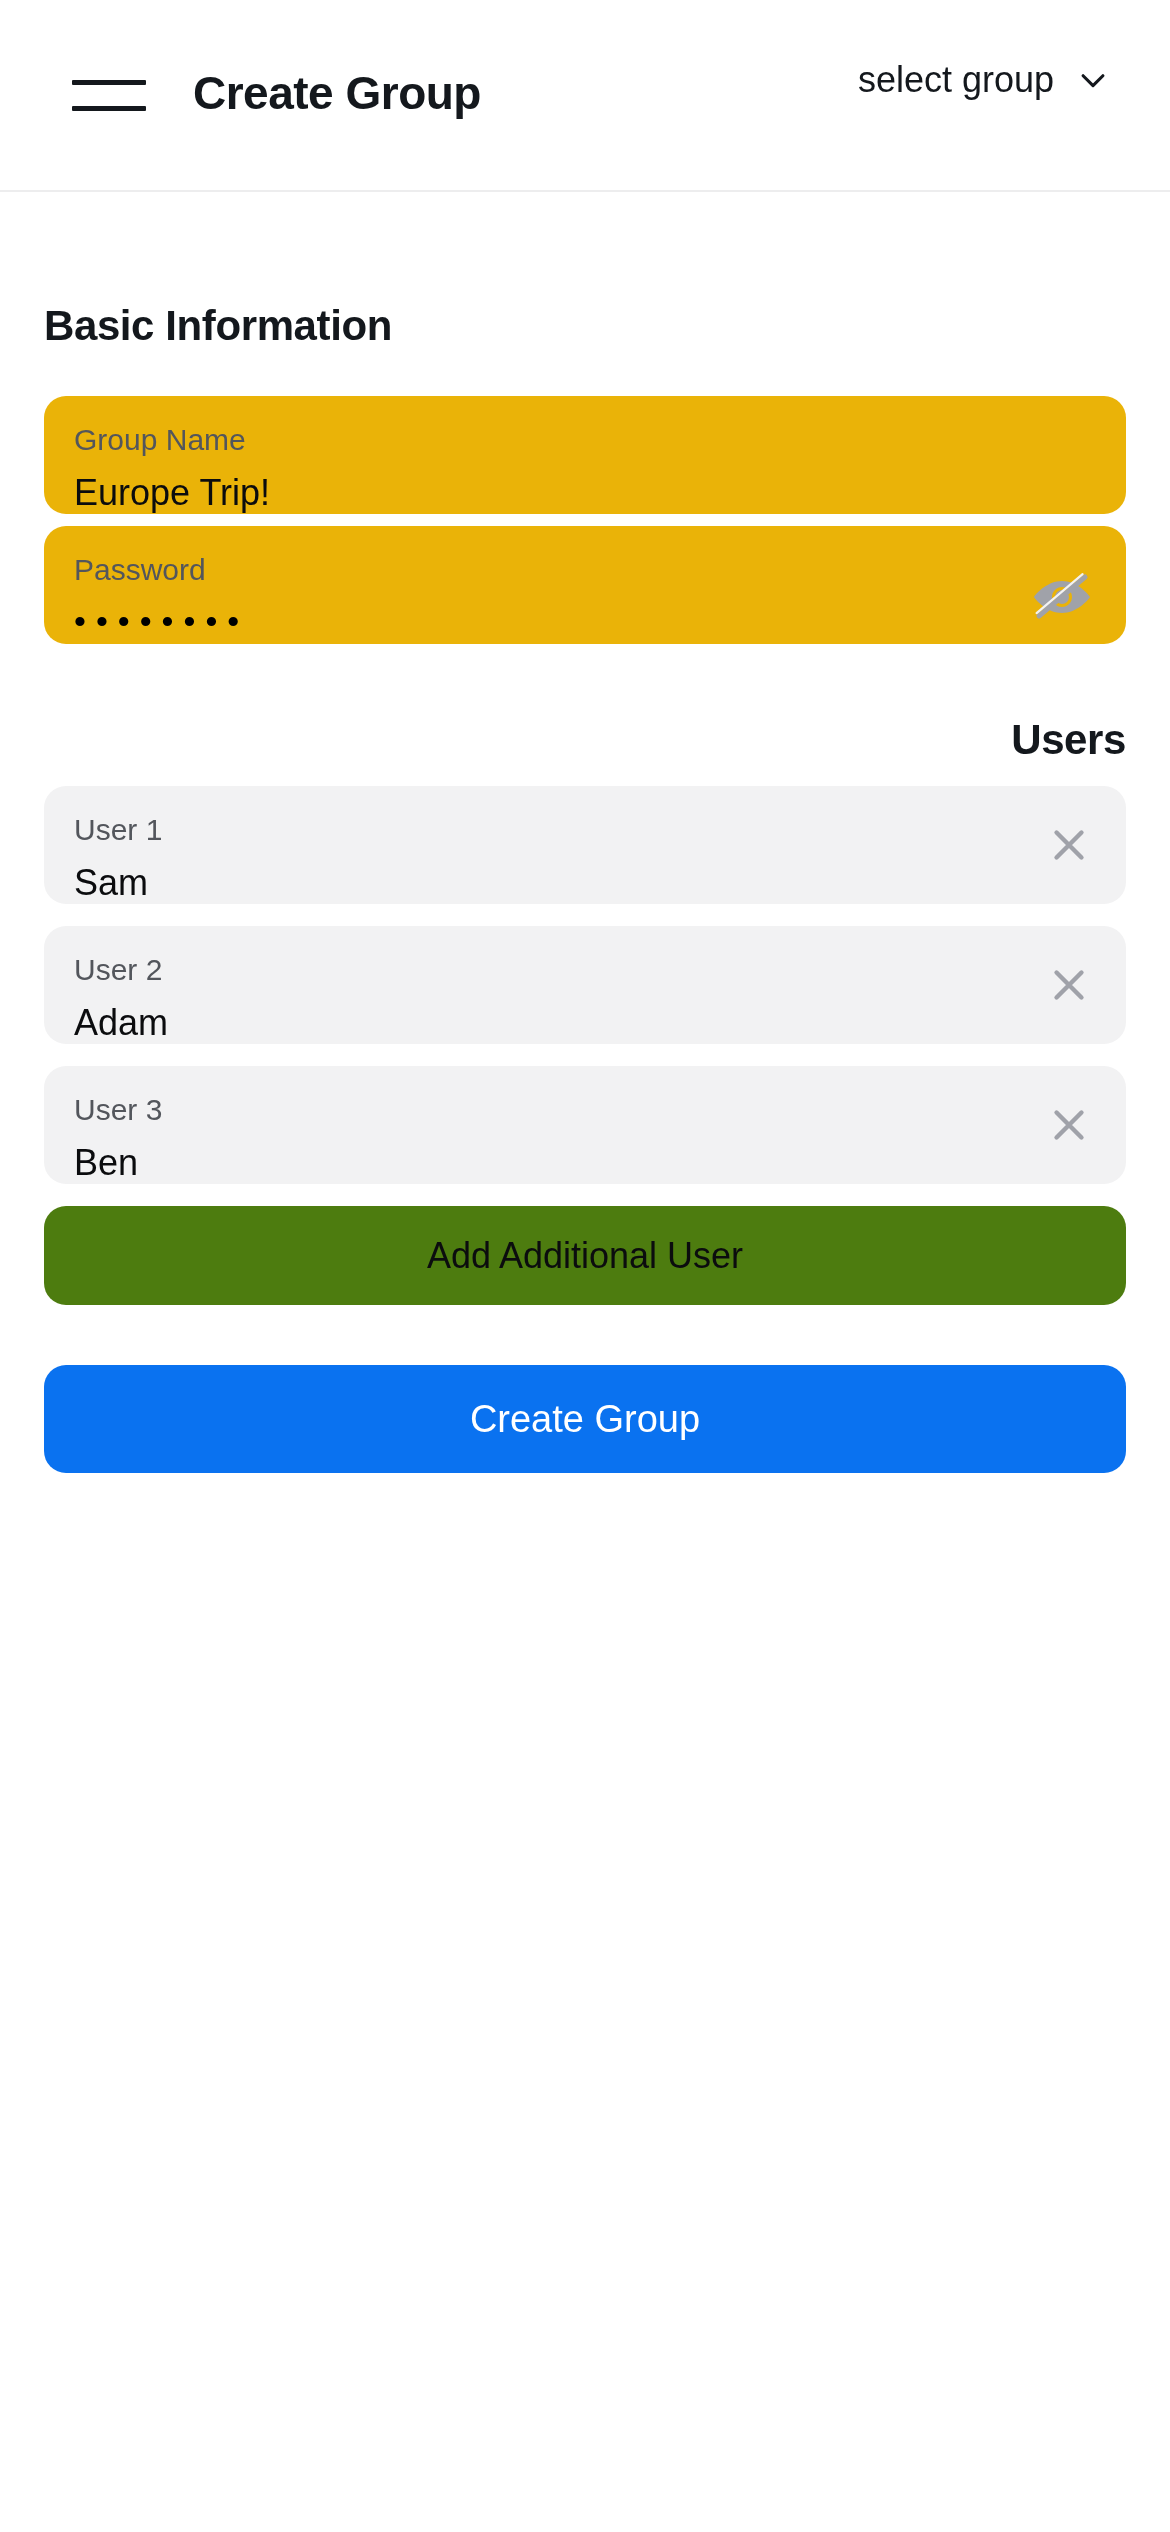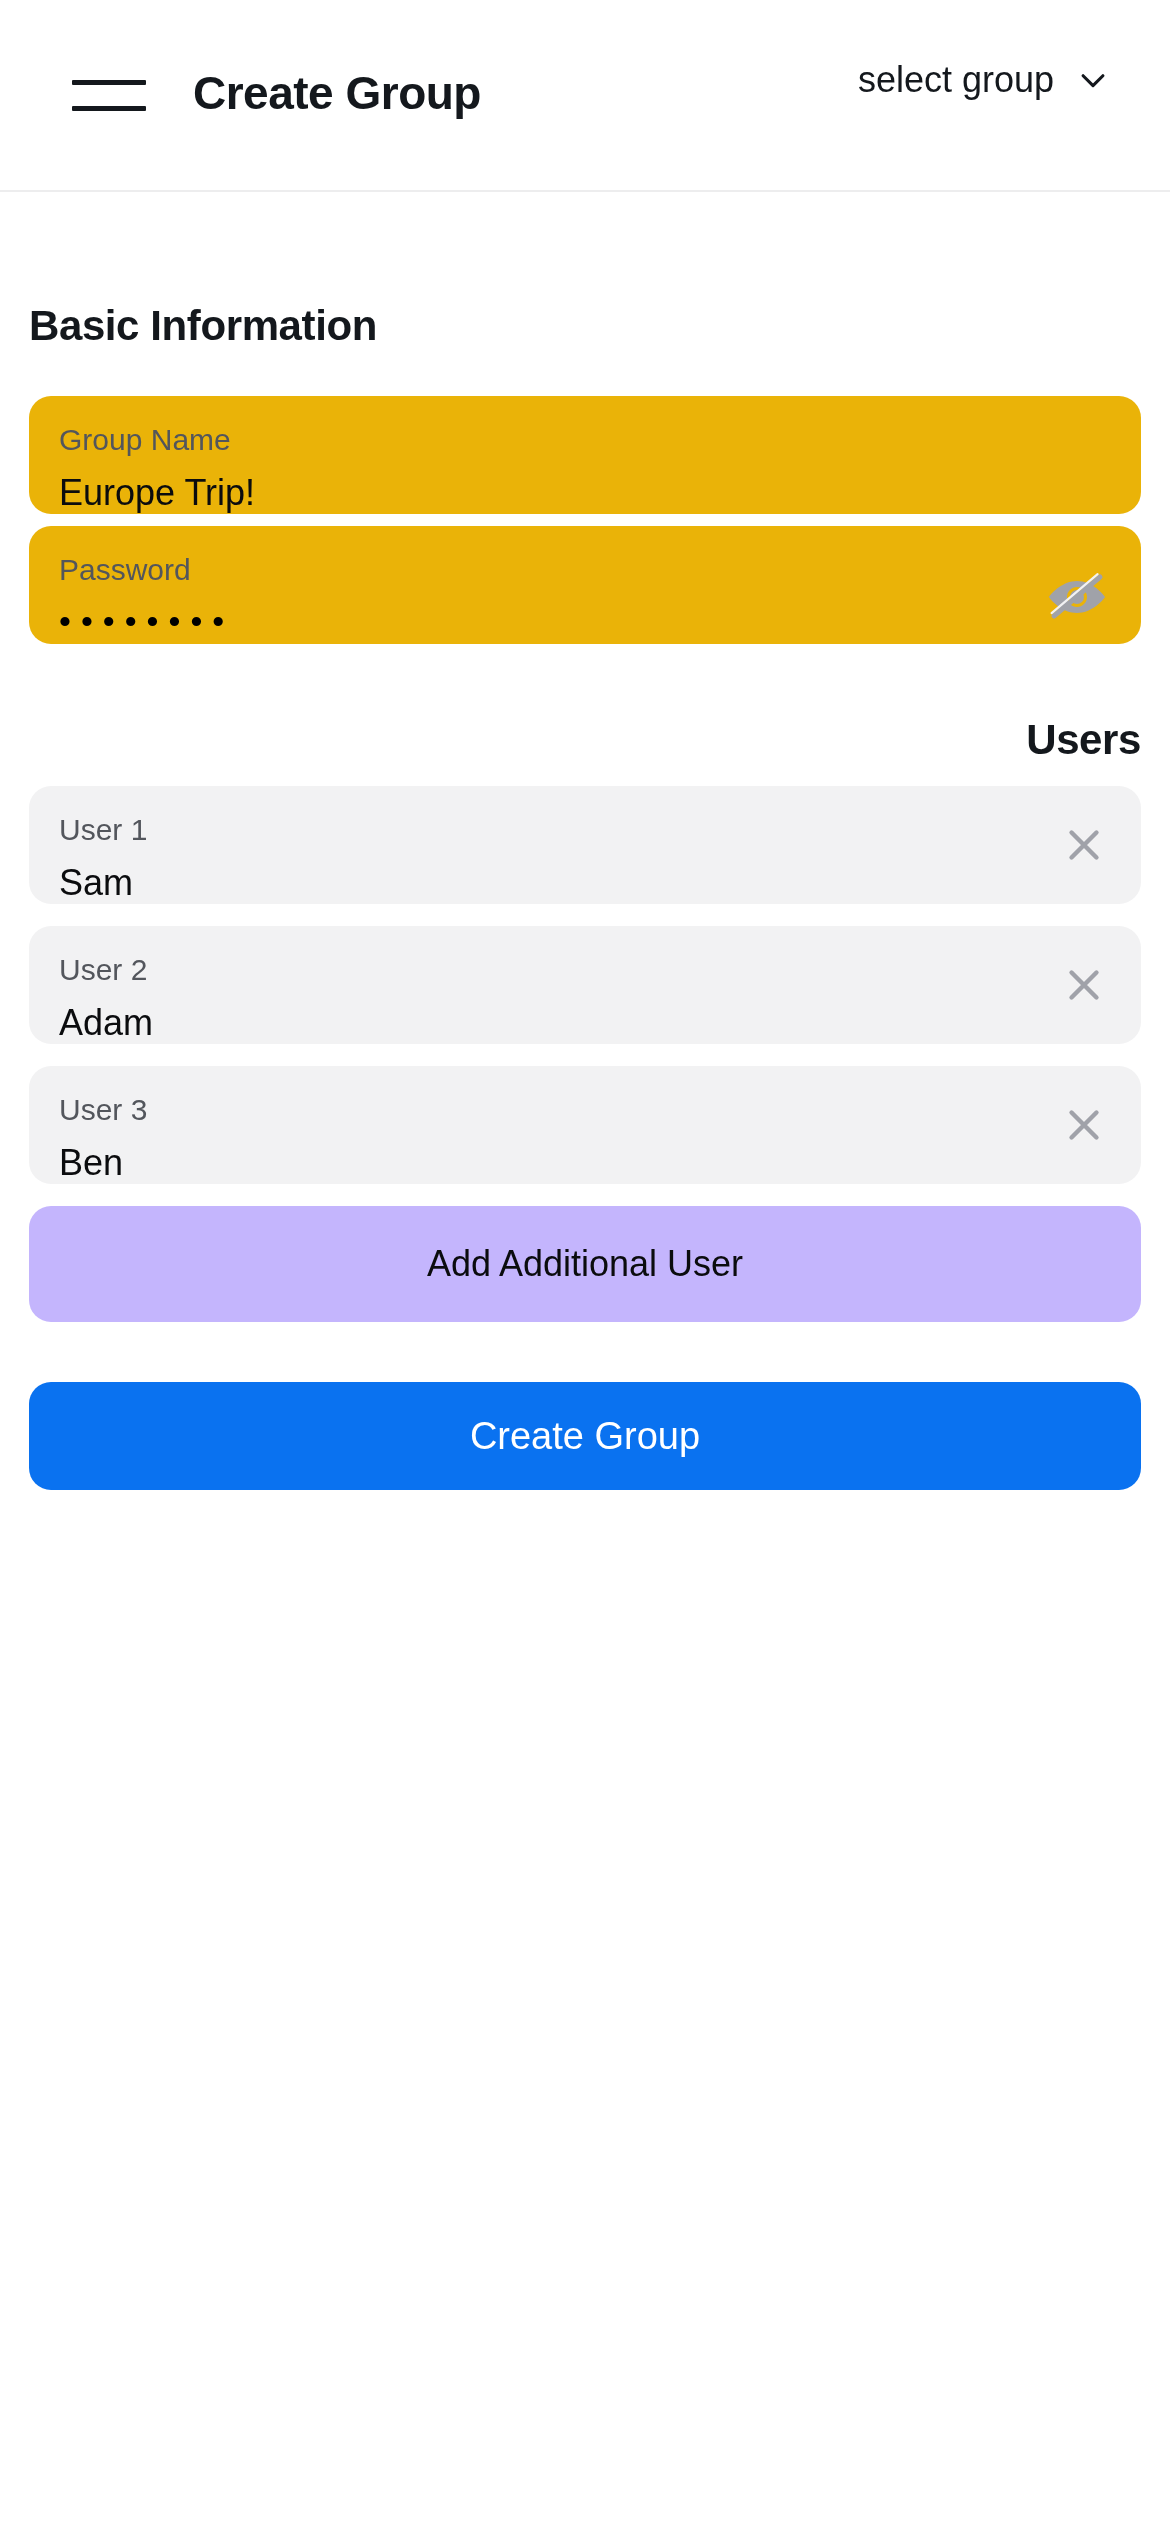--- a/index.html
+++ b/index.html
@@ -77,21 +77,21 @@
     white-space: nowrap;
   }
   .chevron-down {
     width: 34px;
     height: 34px;
     display: block;
   }
 
   
   .content {
-    padding: 0 29px;
+    padding: 0 44px;
   }
 
   .section-title {
     font-size: 42px;
     font-weight: bold;
     color: #14181d;
     letter-spacing: -0.4px;
   }
   .section-title.basic   { margin-top: 110px; }
   .section-title.users   { margin-top: 72px; text-align: right; }
@@ -170,22 +170,22 @@
     display: block;
     width: 100%;
     border: none;
     border-radius: 22px;
     cursor: pointer;
     font-family: "Liberation Sans", sans-serif;
   }
 
   .btn-add-user {
     margin-top: 22px;
-    height: 116px;
-    background: #c4b5fd;
+    height: 99px;
+    background: #4d7c0f;
     color: #0b0c0e;
     font-size: 36px;
   }
 
   .btn-create-group {
     margin-top: 60px;
     height: 108px;
     background: #0a72f0;
     color: #ffffff;
     font-size: 38px;

